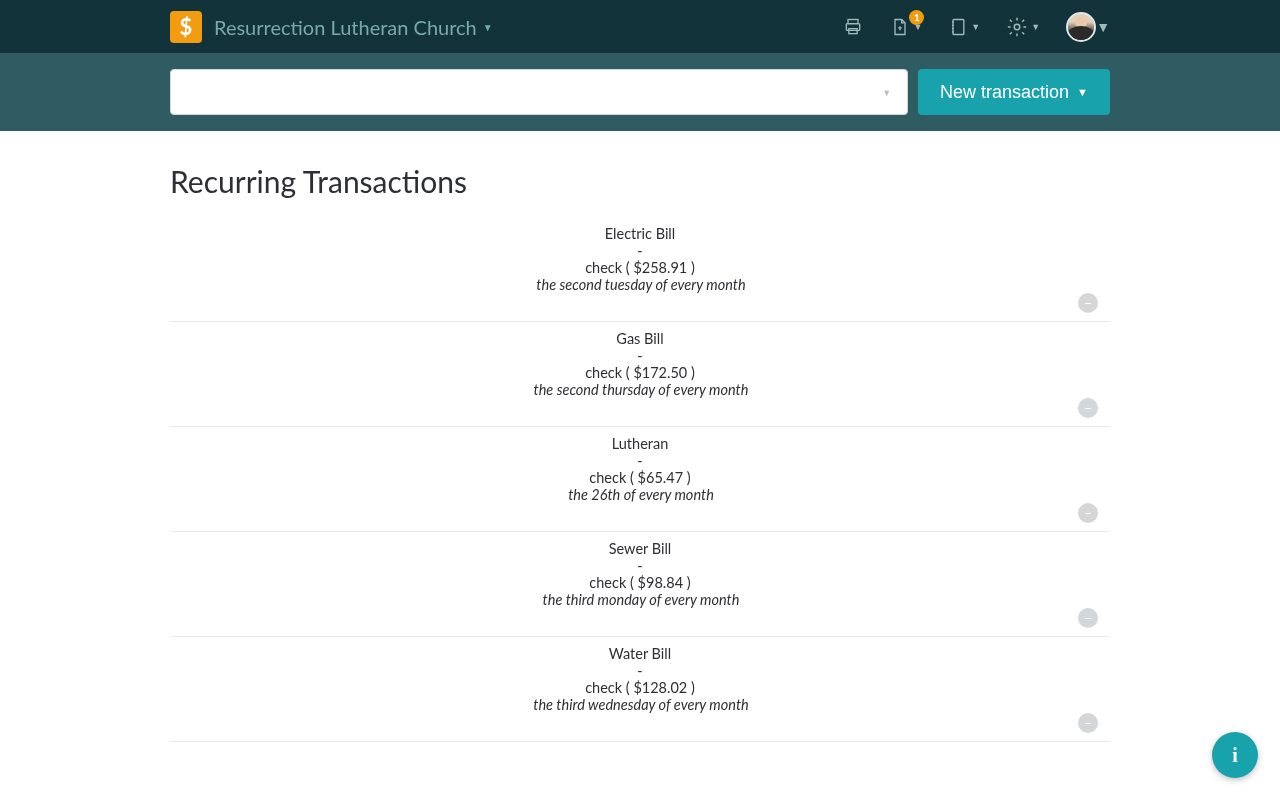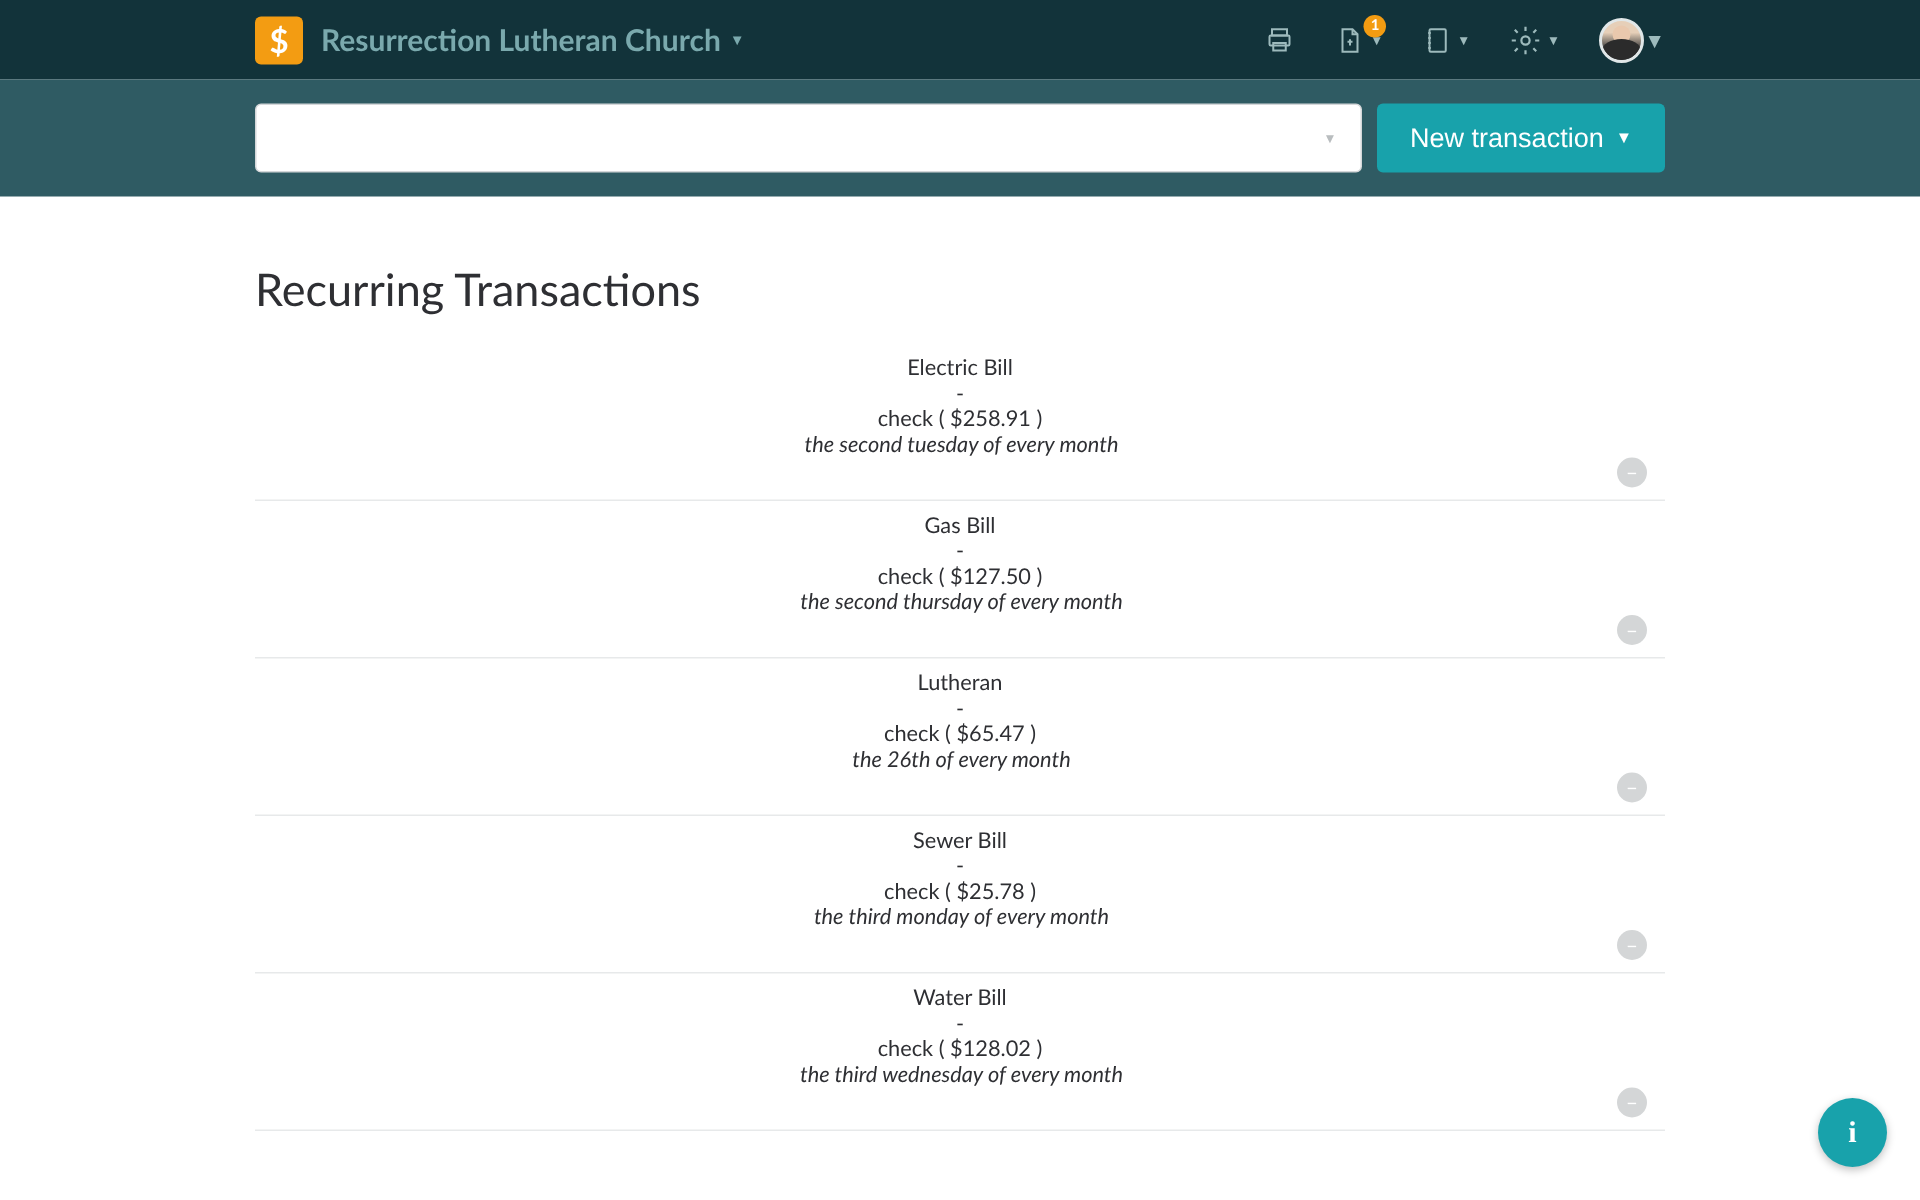--- a/index.html
+++ b/index.html
@@ -27,21 +27,21 @@
     width: 32px; height: 32px;
     background: #f39c12;
     border-radius: 4px;
     display: flex; align-items: center; justify-content: center;
     color: #fff; font-size: 22px; font-weight: 700;
     margin-right: 12px;
   }
   .brand-text {
     color: #7aa9ad;
     font-size: 20px;
-    font-weight: 700;
+    font-weight: 400;
     display: flex;
     align-items: center;
     cursor: pointer;
     justify-content: center;
   }
   .caret-down {
     margin-left: 6px;
     font-size: 10px;
     color: #7aa9ad;
   }
@@ -135,21 +135,21 @@
     height: 46px;
     padding: 0 22px;
     font-size: 18px;
     display: flex;
     align-items: center;
     cursor: pointer;
   }
   .btn-new .caret { font-size: 11px; margin-left: 8px; }
   .container {
     width: 940px;
-    margin: 16px auto;
+    margin: 4px auto;
     padding-top: 28px;
   }
   h1.page-title {
     font-size: 30px;
     font-weight: 400;
     color: #2e2f33;
     margin-bottom: 18px;
   }
   .filter-input {
     width: 100%;
@@ -267,35 +267,35 @@
       <div class="row">
         <span class="name">Electric Bill</span>
         <span class="sep"> - </span>
         <span class="detail">check ( $258.91 )</span> 
         <span class="sched">the second tuesday of every month</span>
         <span class="remove">−</span>
       </div>
       <div class="row">
         <span class="name">Gas Bill</span>
         <span class="sep"> - </span>
-        <span class="detail">check ( $127.50 )</span> 
+        <span class="detail">check ( $172.50 )</span> 
         <span class="sched">the second thursday of every month</span>
         <span class="remove">−</span>
       </div>
       <div class="row">
         <span class="name">Lutheran</span>
         <span class="sep"> - </span>
         <span class="detail">check ( $65.47 )</span> 
         <span class="sched">the 26th of every month</span>
         <span class="remove">−</span>
       </div>
       <div class="row">
         <span class="name">Sewer Bill</span>
         <span class="sep"> - </span>
-        <span class="detail">check ( $25.78 )</span> 
+        <span class="detail">check ( $98.84 )</span> 
         <span class="sched">the third monday of every month</span>
         <span class="remove">−</span>
       </div>
       <div class="row">
         <span class="name">Water Bill</span>
         <span class="sep"> - </span>
         <span class="detail">check ( $128.02 )</span> 
         <span class="sched">the third wednesday of every month</span>
         <span class="remove">−</span>
       </div>

